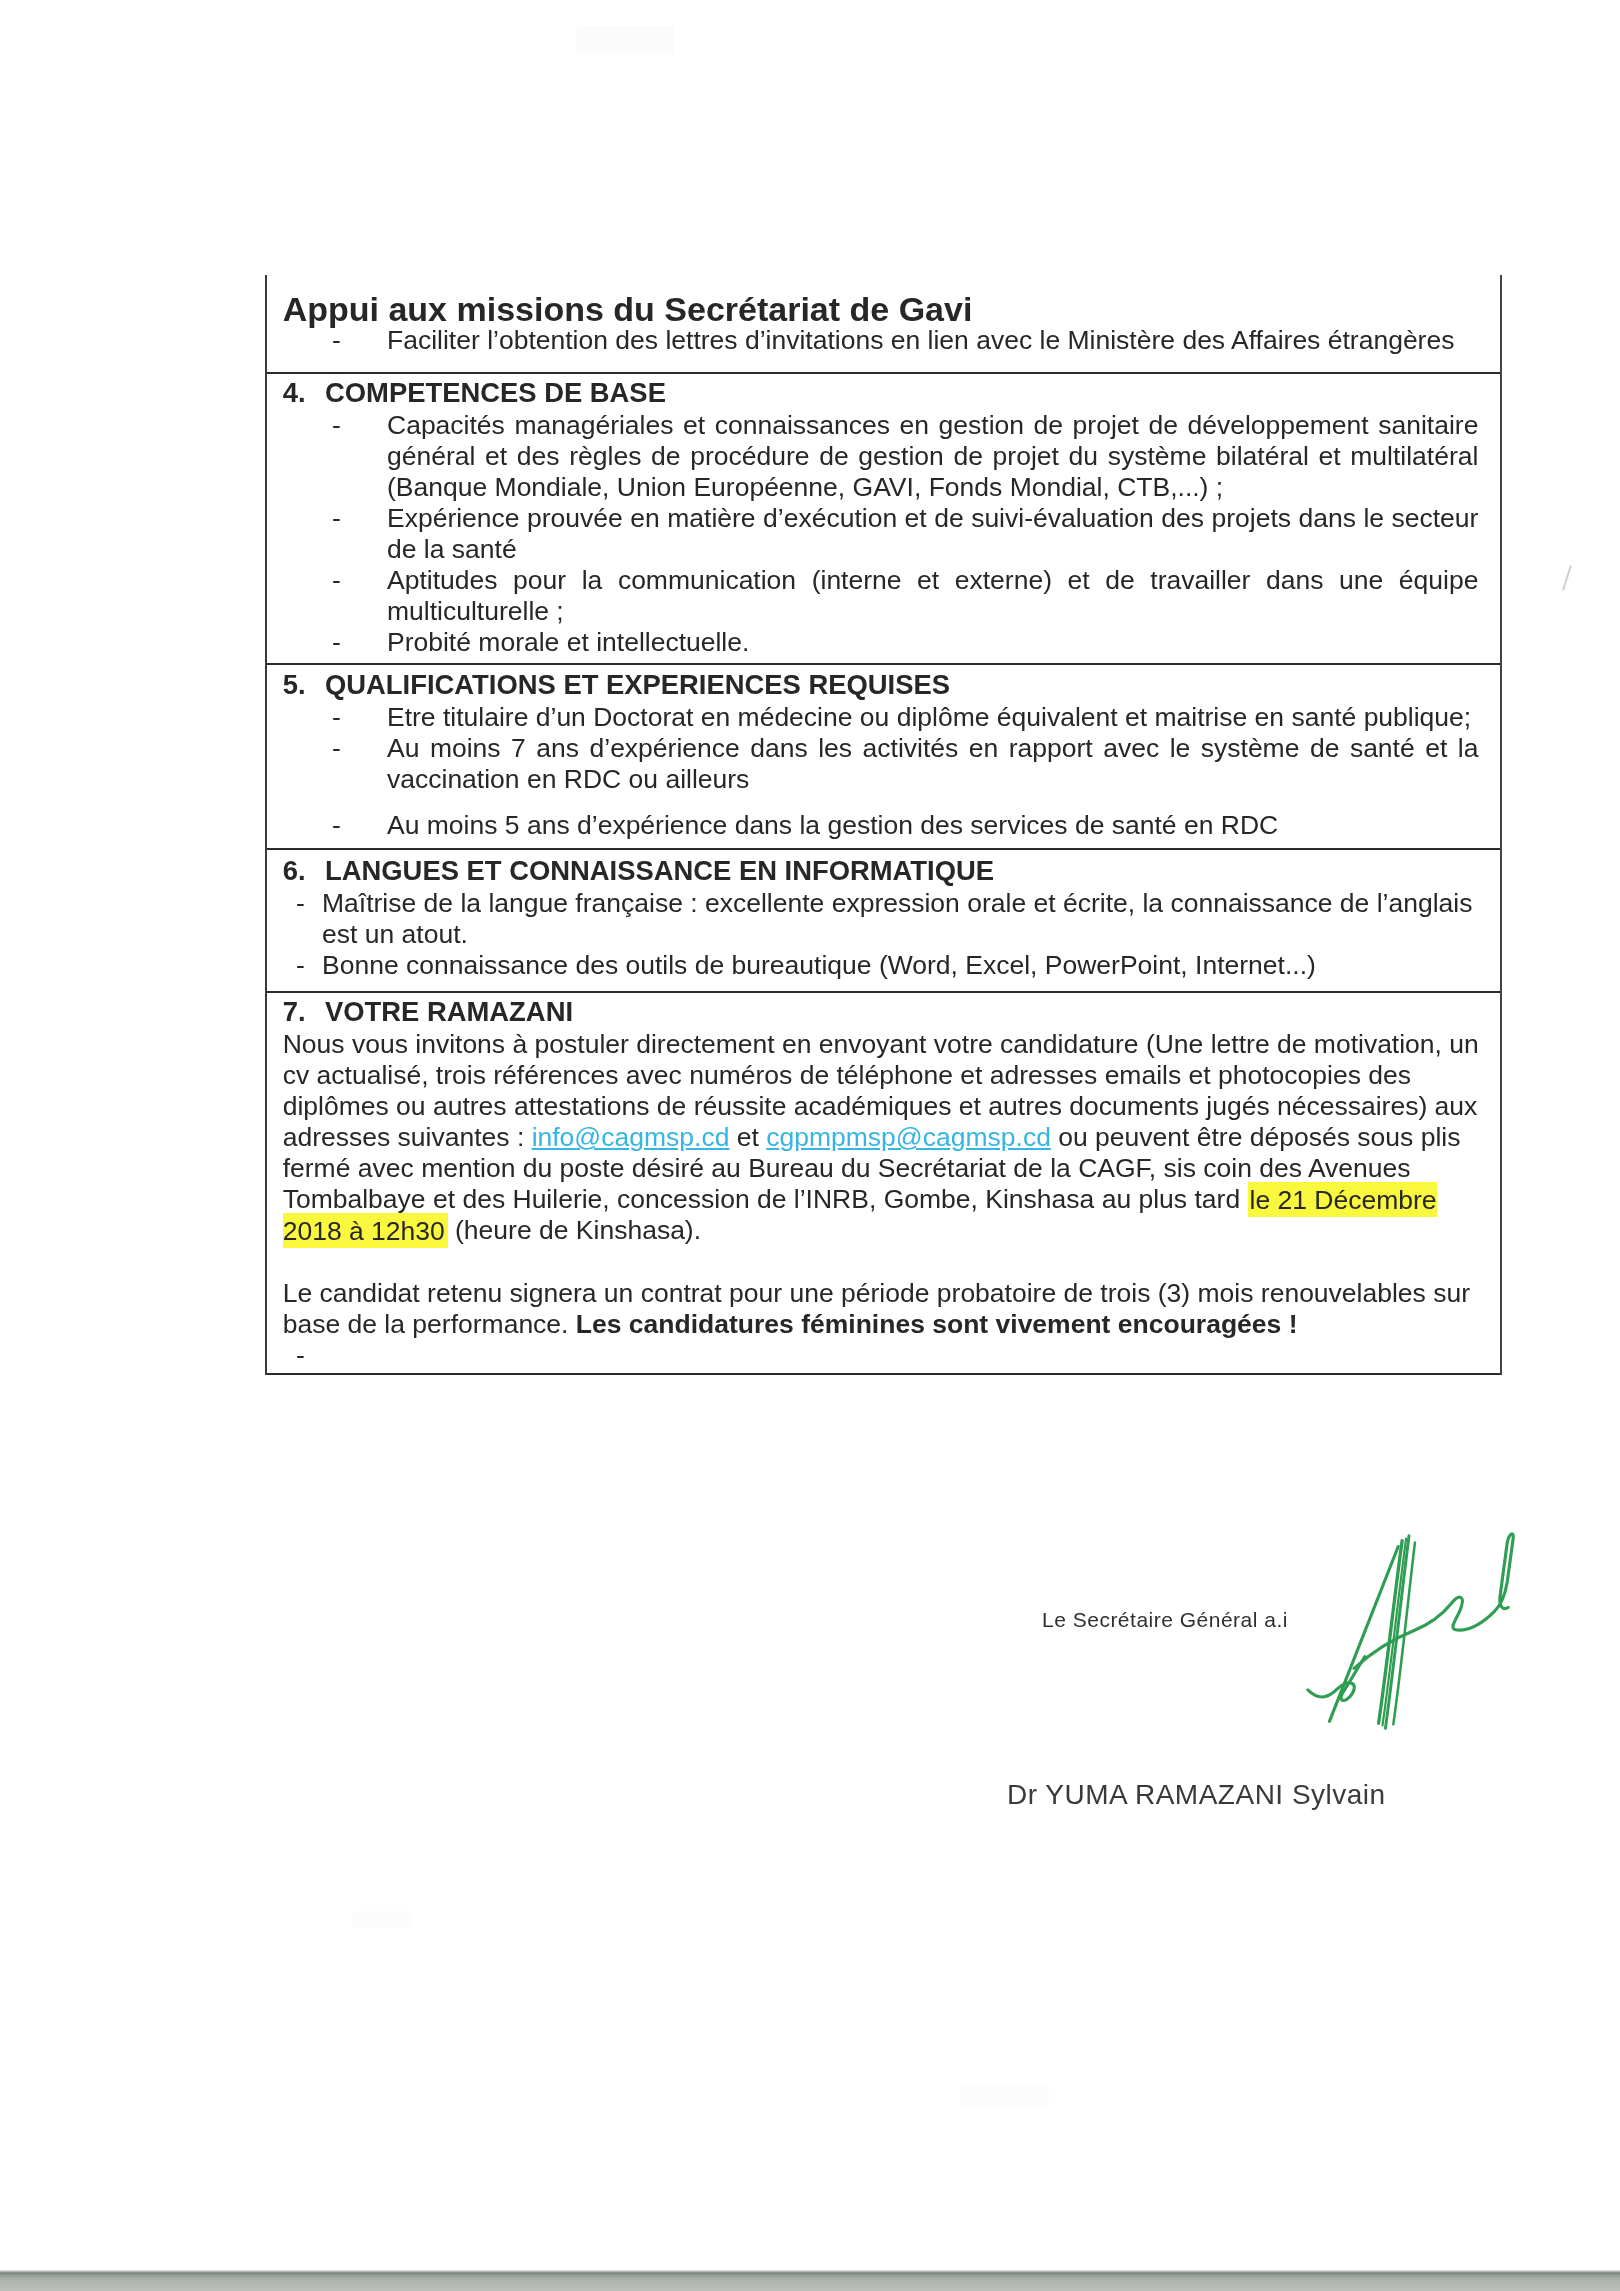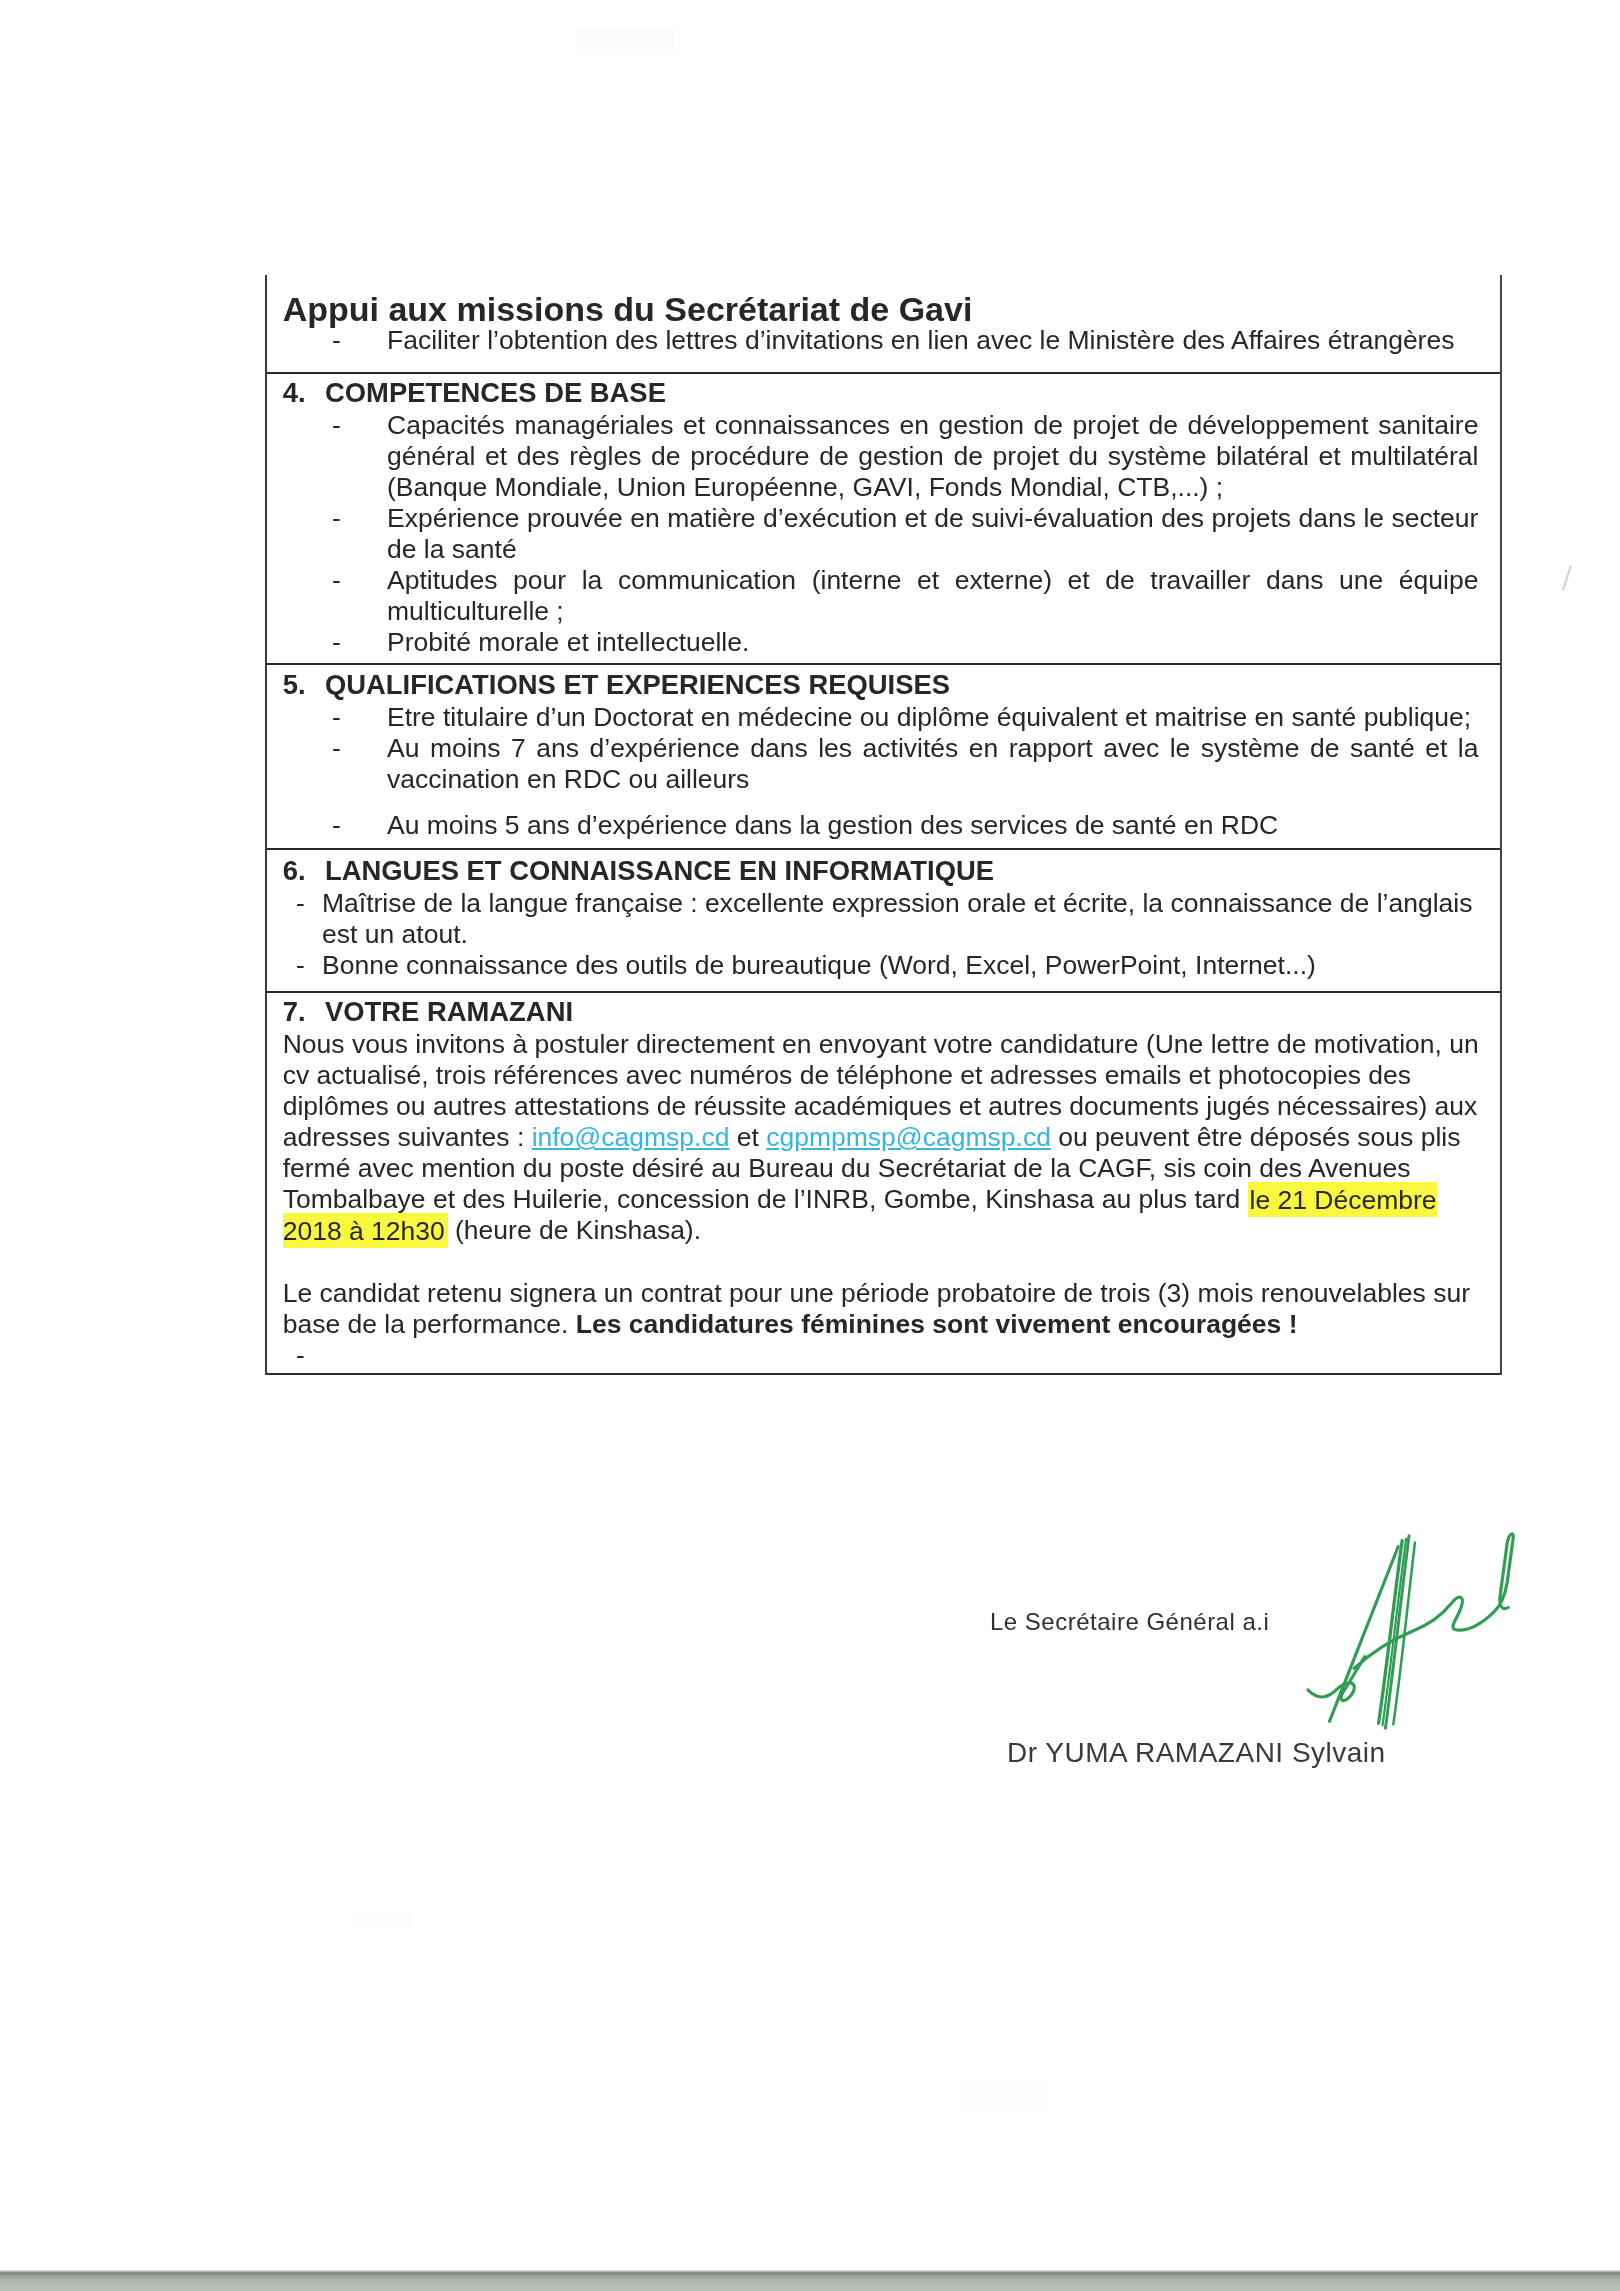--- a/index.html
+++ b/index.html
@@ -58,25 +58,25 @@
     color:#35b5e2;
     text-decoration:underline;
     text-decoration-color:#35b5e2;
     cursor:pointer;
   }
   .hl{background:#f9f73e;padding:2.9px 2.9px 2.9px 2px;}
   .bold{font-weight:700;}
 
   
   .sig-role{
-    position:absolute;left:990px;top:1608px;
-    font-size:24px;color:#303030;letter-spacing:0.5px;
+    position:absolute;left:1042px;top:1608px;
+    font-size:21px;color:#303030;letter-spacing:0.5px;
   }
   .sig-name{
-    position:absolute;left:1007px;top:1737px;
+    position:absolute;left:1007px;top:1779px;
     font-size:28px;color:#3a3a3a;letter-spacing:0.5px;
   }
   .sig-svg{position:absolute;left:1300px;top:1521px;}
 
   
   .smudge-top{
     position:absolute;left:576px;top:25.5px;width:98px;height:29px;
     background:rgba(120,120,120,0.03);border-radius:3.9px;
   }
   .tick-artifact{

